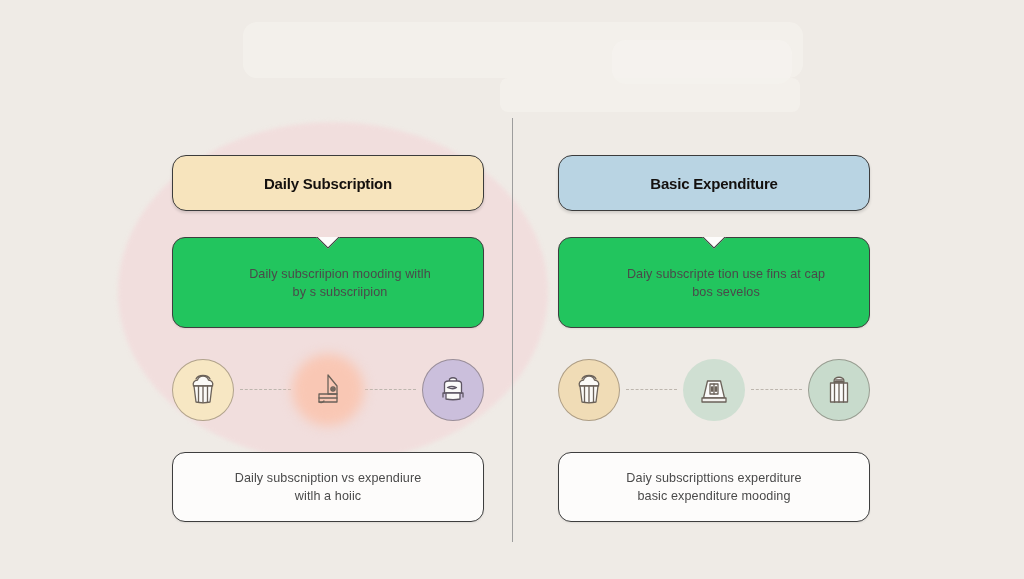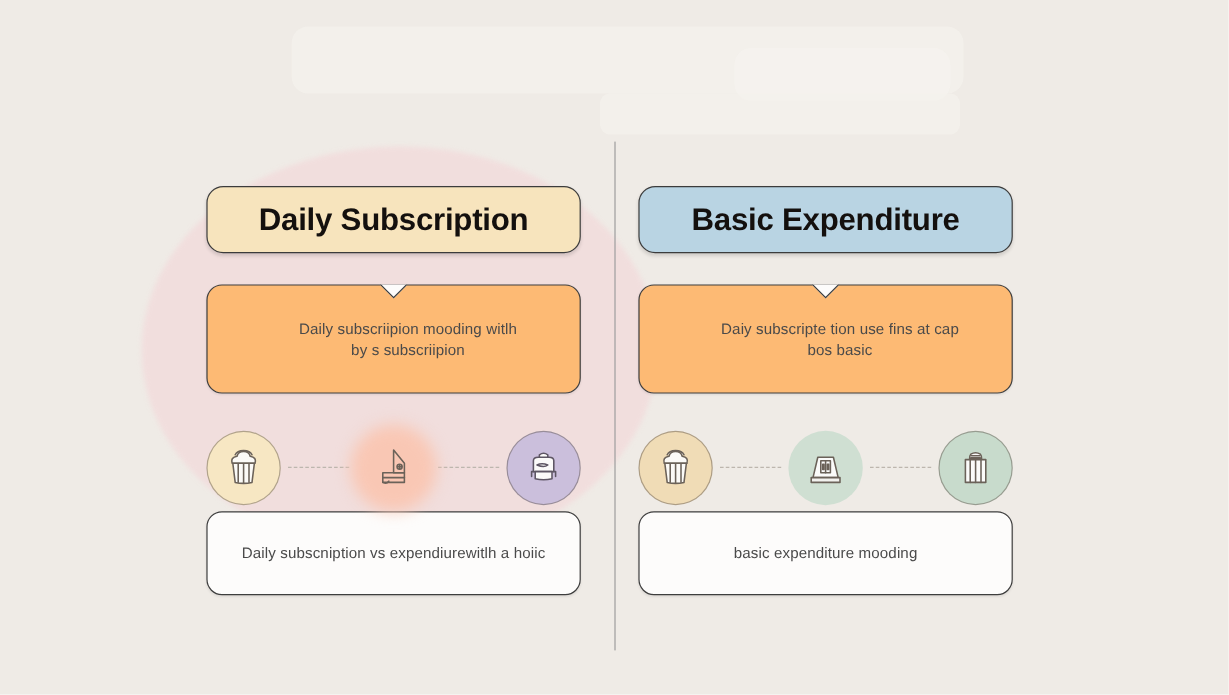--- a/index.html
+++ b/index.html
@@ -49,46 +49,46 @@
     background: #9d9d9d;
   }
 
   
   .panel {
     position: absolute;
     top: 155px;
     width: 312px;
   }
   .panel.left  { left: 172px; }
-  .panel.right { left: 532px; }
+  .panel.right { left: 558px; }
 
   
   .panel-header {
     height: 56px;
     border-radius: 14px;
     border: 1.4px solid #3c3c3c;
     display: flex;
     align-items: center;
     justify-content: center;
     box-shadow: 0 2px 3px rgba(0,0,0,.13);
     box-sizing: border-box;
   }
   .panel-header .title {
-    font-size: 26px;
+    font-size: 15px;
     font-weight: bold;
     color: #14100e;
     letter-spacing: -.2px;
   }
 
   
   .bubble {
     position: relative;
     margin-top: 26px;
     height: 91px;
-    background: #fdba74;
+    background: #22c55e;
     border: 1.1px solid #3e3e3e;
     border-radius: 13px;
     box-sizing: border-box;
     display: flex;
     flex-direction: column;
     align-items: center;
     justify-content: center;
     box-shadow: 0 1px 2px rgba(0,0,0,.07);
     padding-left: 24px;
   }
@@ -151,26 +151,28 @@
   }
   .connector {
     flex: 1 1 auto;
     height: 1px;
     border-top: 1.4px dashed #bdb6ae;
     margin: 0 6px;
   }
 
   
   .footer-card {
+    margin-top: 26px;
     height: 70px;
     background: #fdfcfb;
     border: 1.1px solid #3e3e3e;
     border-radius: 13px;
     box-sizing: border-box;
     display: flex;
+    flex-direction: column;
     align-items: center;
     justify-content: center;
     box-shadow: 0 1px 2px rgba(0,0,0,.07);
   }
   .footer-line {
     font-size: 12.6px;
     color: #4a4a4a;
     line-height: 18px;
     letter-spacing: .1px;
   }
@@ -254,21 +256,21 @@
 
   <div class="panel right">
 
     <div class="panel-header" style="background:#b9d4e3">
       <span class="title">Basic Expenditure</span>
     </div>
 
     <div class="bubble">
       <span class="notch"></span>
       <span class="bubble-line">Daiy subscripte tion use fins at cap</span>
-      <span class="bubble-line">bos basic</span>
+      <span class="bubble-line">bos sevelos</span>
     </div>
 
     <div class="icon-row">
 
       <div class="icon-node">
         <span class="icon-disc bordered" style="background:#f0dcb6"></span>
         <span class="icon-art">
           <svg viewBox="0 0 40 40" width="40" height="40" fill="none" stroke="#6b6259" stroke-width="1.3" stroke-linecap="round" stroke-linejoin="round">
             <path d="M13 9 q1.5 -3.5 7 -3.5 q5.5 0 7 3.5" fill="#fbfaf7"></path>
             <path d="M10.5 16 q-1.5 -5 4 -5.8 q1 -4 5.5 -4 q4.5 0 5.5 4 q5.5 .8 4 5.8 z" fill="#fbfaf7"></path>
@@ -304,17 +306,18 @@
             <path d="M16.5 9.8 h7 M16.2 11.4 h7.6"></path>
             <path d="M11.5 13 h17 v19 h-17 z" fill="#fbfbfa"></path>
             <path d="M15.5 13 v19 M20 13 v19 M24.5 13 v19"></path>
           </svg>
         </span>
       </div>
 
     </div>
 
     <div class="footer-card">
+      <span class="footer-line">Daiy subscripttions experditure</span>
       <span class="footer-line">basic expenditure mooding</span>
     </div>
   </div>
 
 </div>
 
 </body></html>

